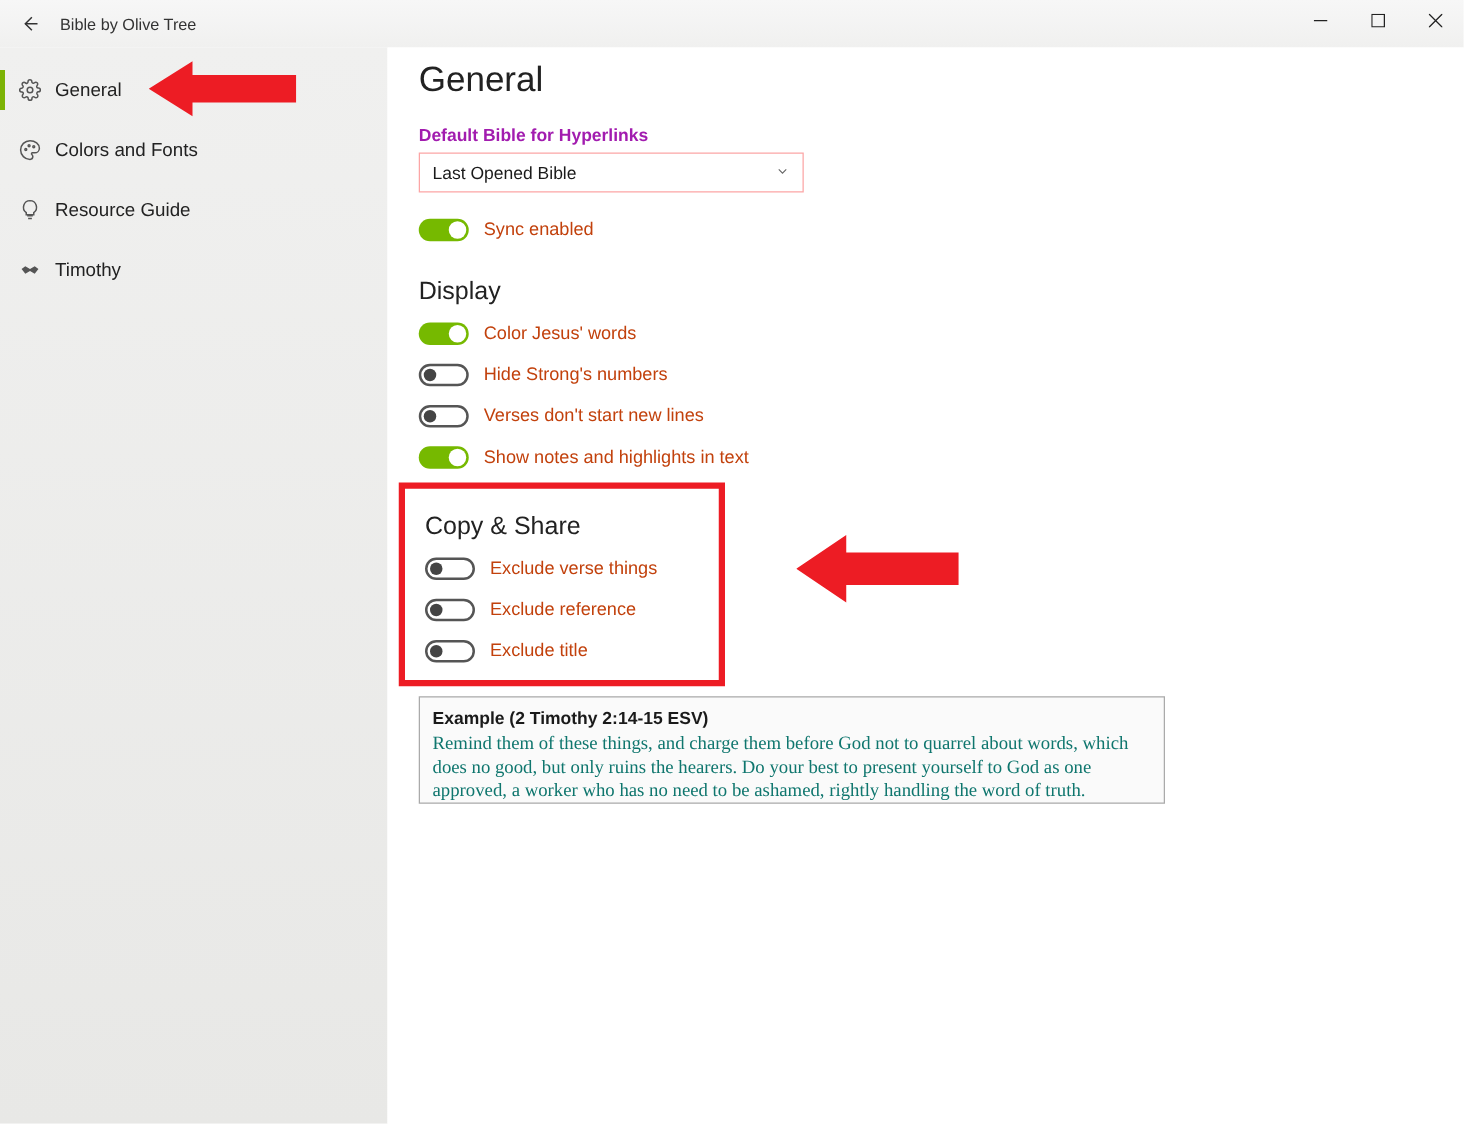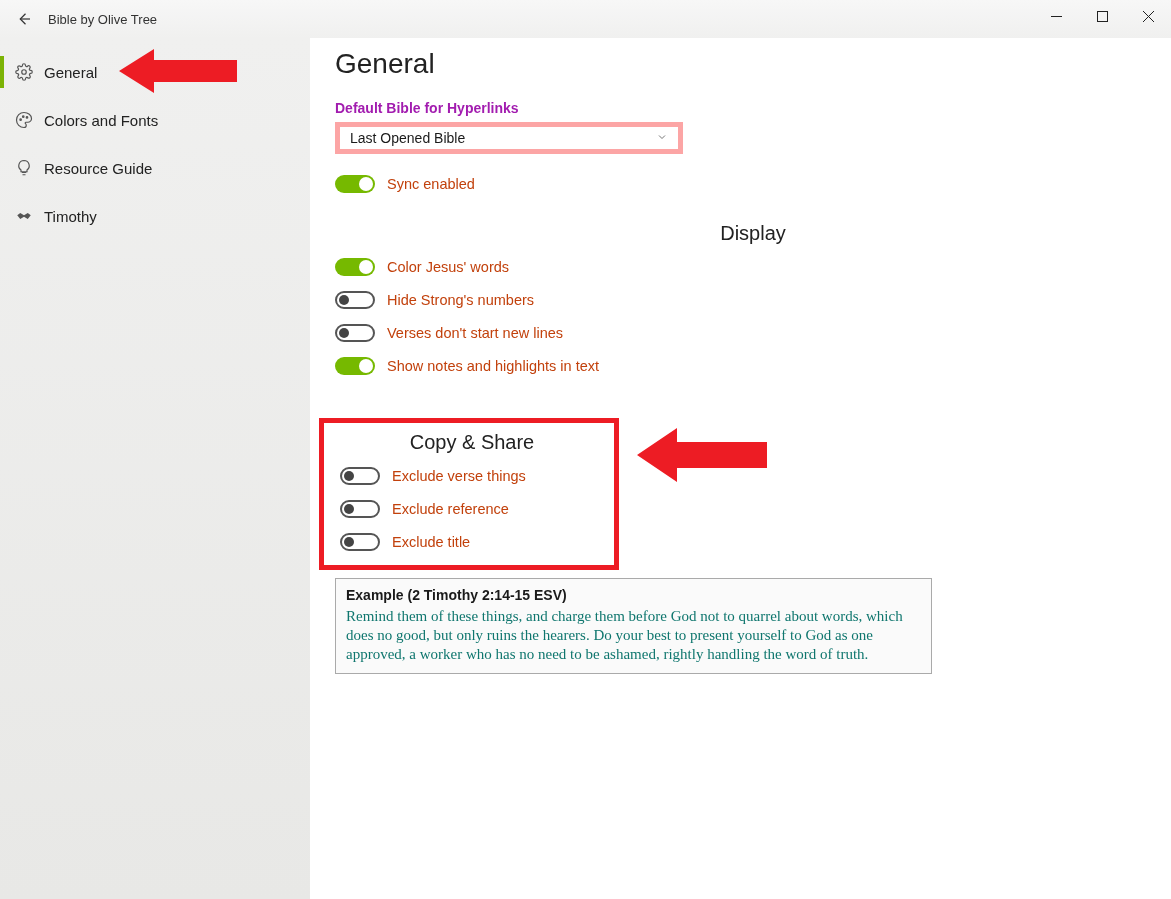--- a/index.html
+++ b/index.html
@@ -84,23 +84,23 @@
     margin-bottom: 20px;
     color:#222;
   }
   .field-label {
     font-size: 14px;
     color:#a21caf;
     margin-bottom: 6px;
     font-weight: bold;
   }
   .select {
-    width: 348px;
+    width: 308px;
     height: 32px;
-    border:5px solid #fca5a5;
+    border:1px solid #fca5a5;
     display:flex;
     align-items:center;
     justify-content:space-between;
     padding:0 10px;
     font-size:14px;
     margin-bottom: 14px;
     background:#fff;
   }
   .chev {
     font-size:12px;
@@ -145,36 +145,35 @@
   .toggle-label {
     font-size:14.5px;
     color:#c2410c;
   }
   h2.section {
     font-size: 20px;
     font-weight:400;
     color:#222;
     margin-top: 22px;
     margin-bottom: 6px;
-    text-align: center;
   }
   .redbox {
     border: 5px solid #ed1c24;
-    padding: 8px 10px 6px 0px;
+    padding: 19px 10px 6px 0px;
     margin-left:-16px;
     padding-left:16px;
-    width: 300px;
-    margin-top: 36px;
+    width: 261px;
+    margin-top: 4px;
   }
   .redbox h2.section { margin-top:0; }
   .example-box {
     width: 597px;
     border:1px solid #aaa;
     background:#fafafa;
-    padding: 8px 10px 10px 10px;
+    padding: 8px 10px 0 10px;
     margin-top: 8px;
     margin-left:0;
   }
   .example-heading {
     font-weight:600;
     font-size:14px;
     margin-bottom:4px;
   }
   .example-body {
     font-family: Georgia, 'Times New Roman', serif;

